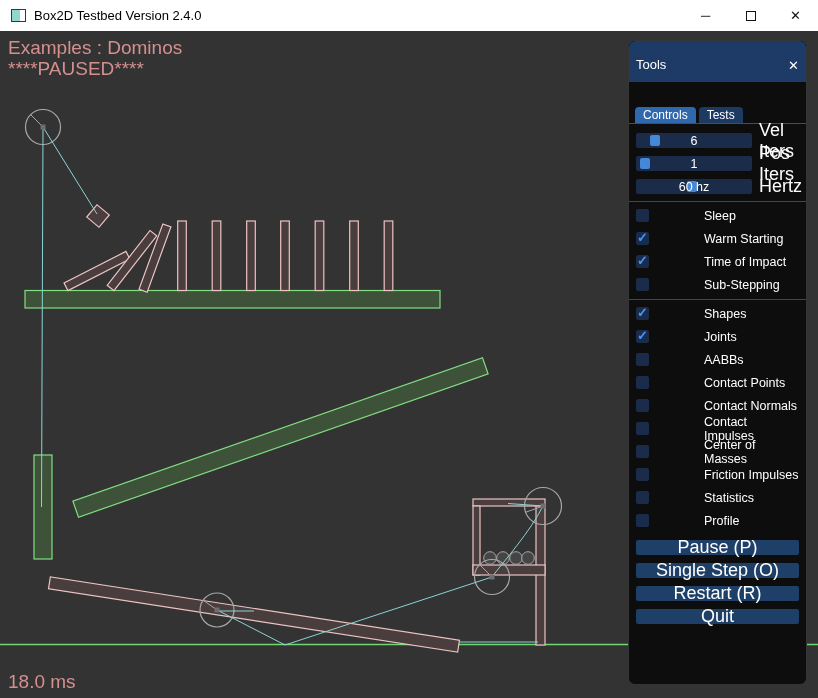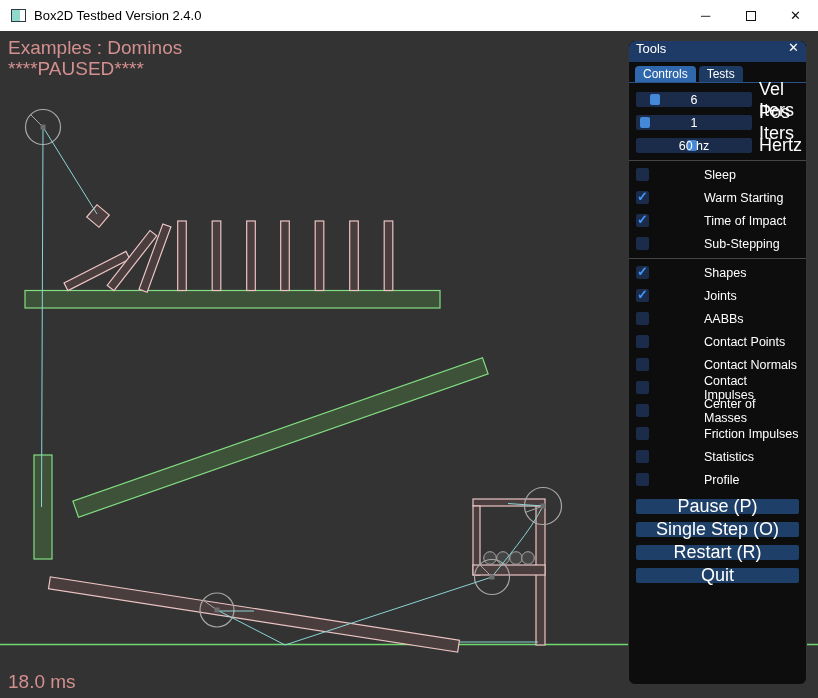--- a/index.html
+++ b/index.html
@@ -40,26 +40,26 @@
   .t-paused{top:58px;}
   .t-frametime{top:671px;}
   
   .panel{
     position:absolute;left:628px;top:40px;width:179px;height:645px;
     background:var(--c-panel_bg,#0d0d0d);border:1px solid #353535;border-radius:7px;
     box-sizing:border-box;z-index:20;overflow:hidden;color:var(--c-panel_text,#fff);
   }
   .p-title{
     height:21px;background:var(--c-panel_title_bg,#1d3b66);
-    display:flex;align-items:flex-start;padding:0 7px;font-size:13px;
+    display:flex;align-items:flex-end;padding:10px 7px;font-size:13px;
     border-radius:6px 6px 0 0;
   }
   .p-close{margin-left:auto;font-size:13px;line-height:1;cursor:default;}
   .p-tabs{
-    display:flex;gap:3px;padding:4px 0 0 6px;
+    display:flex;gap:3px;padding:25px 0 0 6px;
     border-bottom:1px solid #2a5188;
   }
   .tab{
     height:16px;padding:0 8px;font-size:12px;display:flex;align-items:center;
     background:var(--c-tab_inactive,#1d3a63);border-radius:4px 4px 0 0;
   }
   .tab.active{background:var(--c-tab_active,#3068ad);}
   .p-body{padding:5px 7px 0 7px;}
   .srow{height:23px;display:flex;align-items:center;}
   .track{

